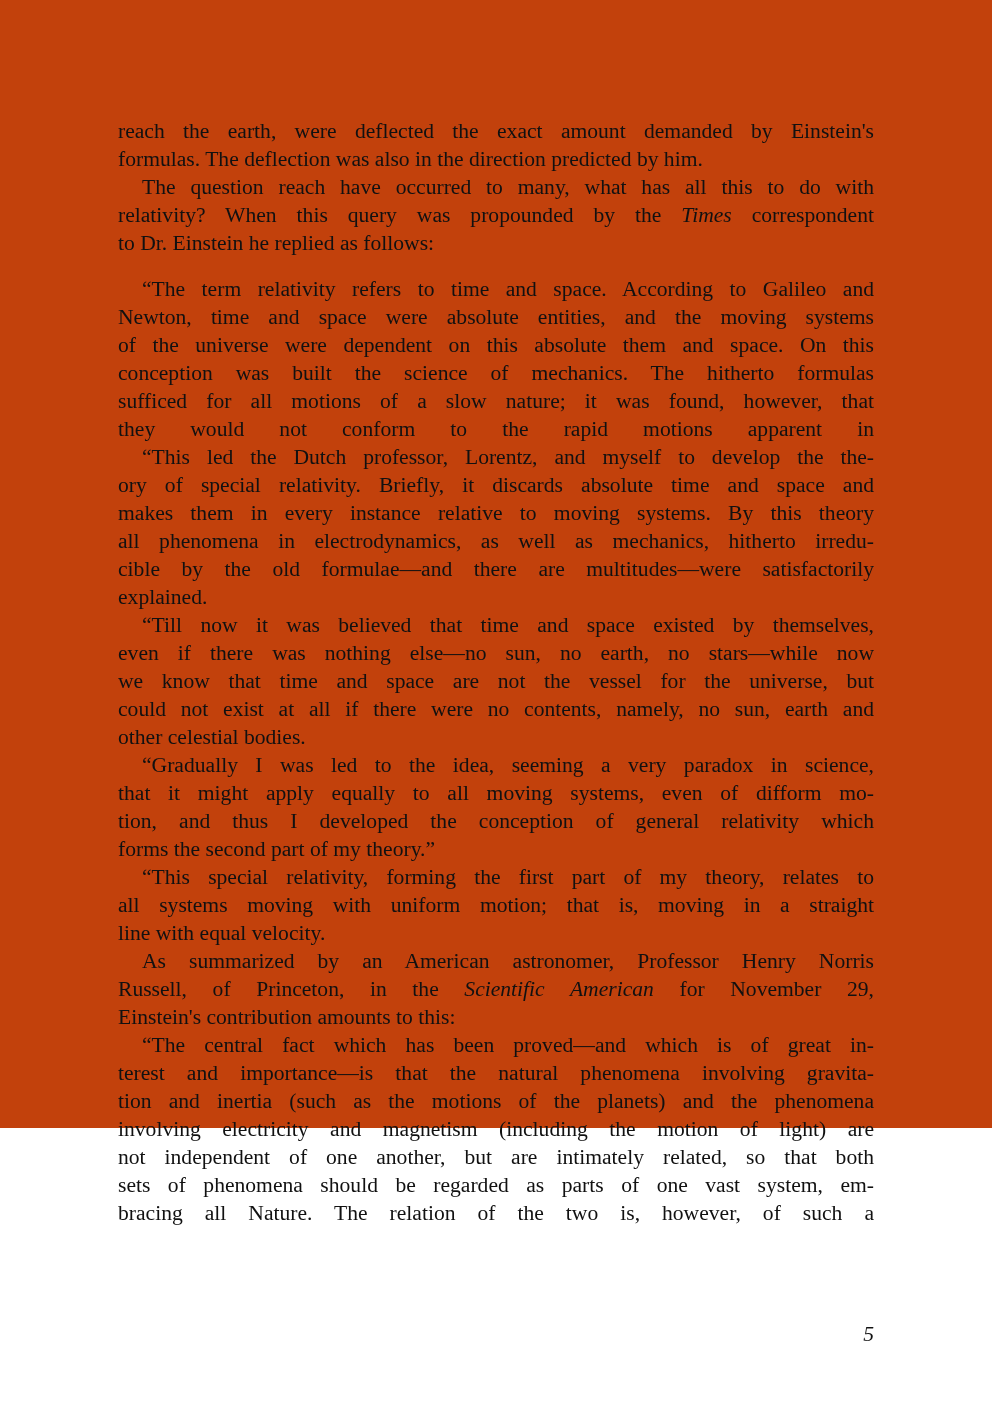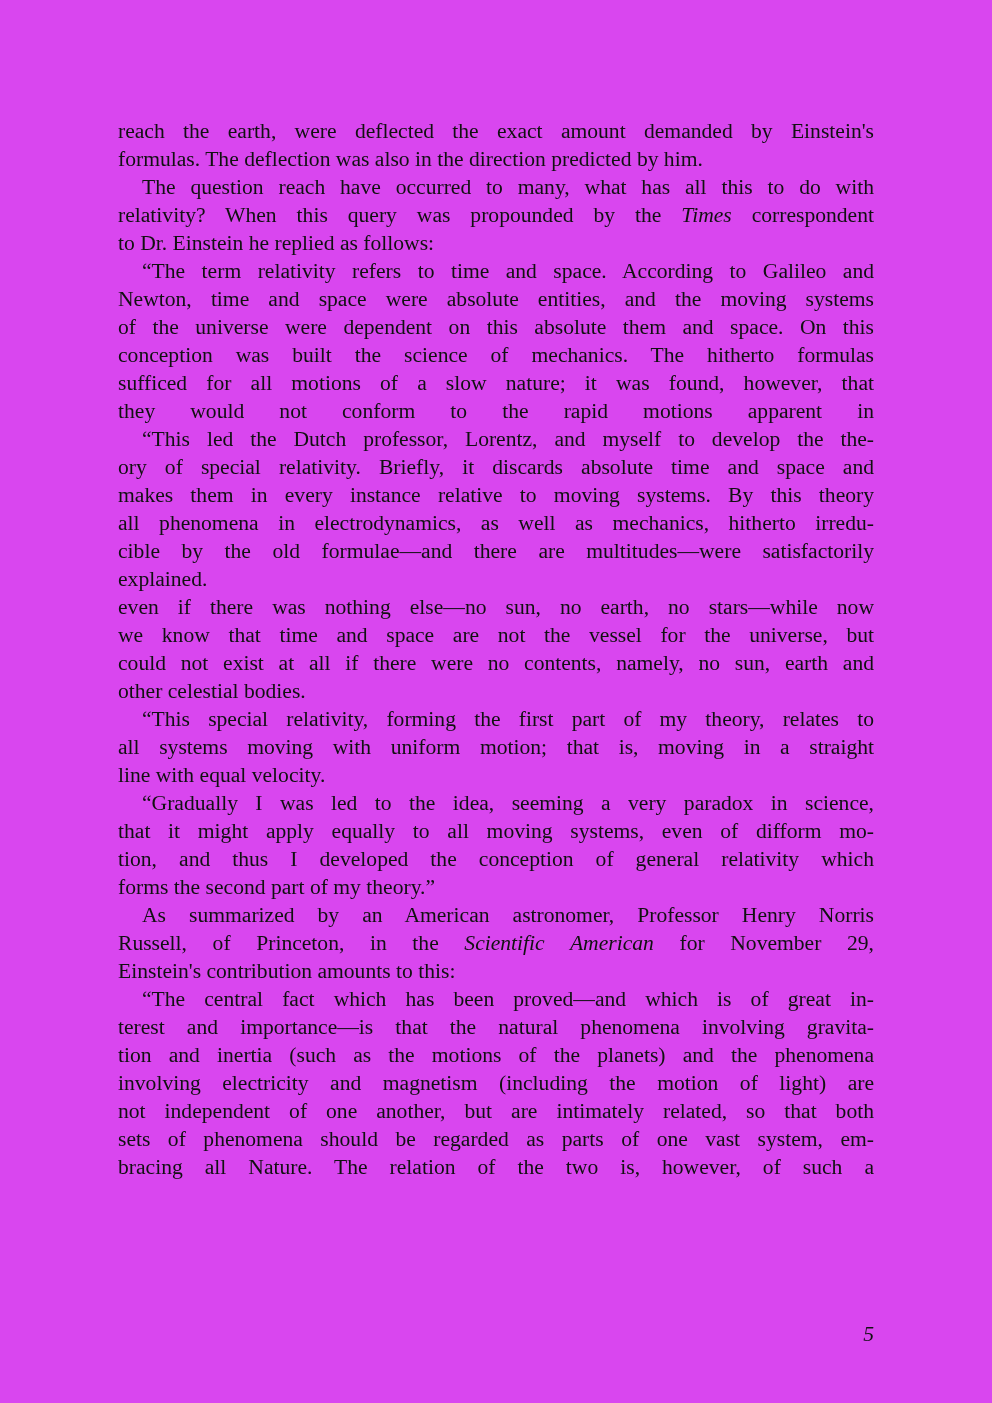--- a/index.html
+++ b/index.html
@@ -12,22 +12,22 @@
       height: 1403px;
       position: relative;
       overflow: hidden;
       font-family: "Liberation Serif", "DejaVu Serif", serif;
       color: #111111;
     }
     .page {
       position: absolute;
       left: 0; top: 0;
       width: 992px;
-      height: 1403px;
-      background: #d946ef;
+      height: 1128px;
+      background: #c2410c;
     }
     .text-block {
       position: absolute;
       left: 118px;
       top: 117px;
       width: 756px;
       font-size: 21.6px;
       line-height: 28px;
       text-align: justify;
       hyphens: manual;
@@ -66,52 +66,53 @@
   <div class="text-block" id="text-block">
       <p class="para" style="text-indent: 0px;">
         <span class="line">reach the earth, were deflected the exact amount demanded by Einstein's</span>
         <span class="line last">formulas. The deflection was also in the direction predicted by him.</span>
       </p>
       <p class="para indent" style="text-indent: 0px;">
         <span class="line" style="padding-left: 24px;">The question reach have occurred to many, what has all this to do with</span>
         <span class="line">relativity? When this query was propounded by the <em>Times</em> correspondent</span>
         <span class="line last">to Dr. Einstein he replied as follows:</span>
       </p>
-      <p class="para indent" style="text-indent: 0px;">
+      <p class="para indent" style="text-indent: 0px; margin-top: 18px;">
         <span class="line" style="padding-left: 24px;">“The term relativity refers to time and space. According to Galileo and</span>
         <span class="line">Newton, time and space were absolute entities, and the moving systems</span>
         <span class="line">of the universe were dependent on this absolute them and space. On this</span>
         <span class="line">conception was built the science of mechanics. The hitherto formulas</span>
         <span class="line">sufficed for all motions of a slow nature; it was found, however, that</span>
         <span class="line">they would not conform to the rapid motions apparent in</span>
       </p>
       <p class="para indent" style="text-indent: 0px;">
         <span class="line" style="padding-left: 24px;">“This led the Dutch professor, Lorentz, and myself to develop the the-</span>
         <span class="line">ory of special relativity. Briefly, it discards absolute time and space and</span>
         <span class="line">makes them in every instance relative to moving systems. By this theory</span>
         <span class="line">all phenomena in electrodynamics, as well as mechanics, hitherto irredu-</span>
         <span class="line">cible by the old formulae—and there are multitudes—were satisfactorily</span>
         <span class="line last">explained.</span>
       </p>
       <p class="para indent" style="text-indent: 0px;">
+        <span class="line" style="padding-left: 24px;">“Till now it was believed that time and space existed by themselves,</span>
         <span class="line">even if there was nothing else—no sun, no earth, no stars—while now</span>
         <span class="line">we know that time and space are not the vessel for the universe, but</span>
         <span class="line">could not exist at all if there were no contents, namely, no sun, earth and</span>
         <span class="line last">other celestial bodies.</span>
       </p>
       <p class="para indent" style="text-indent: 0px;">
-        <span class="line" style="padding-left: 24px;">“This special relativity, forming the first part of my theory, relates to</span>
-        <span class="line">all systems moving with uniform motion; that is, moving in a straight</span>
-        <span class="line last">line with equal velocity.</span>
-      </p>
-      <p class="para indent" style="text-indent: 0px;">
         <span class="line" style="padding-left: 24px;">“Gradually I was led to the idea, seeming a very paradox in science,</span>
         <span class="line">that it might apply equally to all moving systems, even of difform mo-</span>
         <span class="line">tion, and thus I developed the conception of general relativity which</span>
         <span class="line last">forms the second part of my theory.”</span>
+      </p>
+      <p class="para indent" style="text-indent: 0px;">
+        <span class="line" style="padding-left: 24px;">“This special relativity, forming the first part of my theory, relates to</span>
+        <span class="line">all systems moving with uniform motion; that is, moving in a straight</span>
+        <span class="line last">line with equal velocity.</span>
       </p>
       <p class="para indent" style="text-indent: 0px;">
         <span class="line" style="padding-left: 24px;">As summarized by an American astronomer, Professor Henry Norris</span>
         <span class="line">Russell, of Princeton, in the <em>Scientific American</em> for November 29,</span>
         <span class="line last">Einstein's contribution amounts to this:</span>
       </p>
       <p class="para indent" style="text-indent: 0px;">
         <span class="line" style="padding-left: 24px;">“The central fact which has been proved—and which is of great in-</span>
         <span class="line">terest and importance—is that the natural phenomena involving gravita-</span>
         <span class="line">tion and inertia (such as the motions of the planets) and the phenomena</span>

